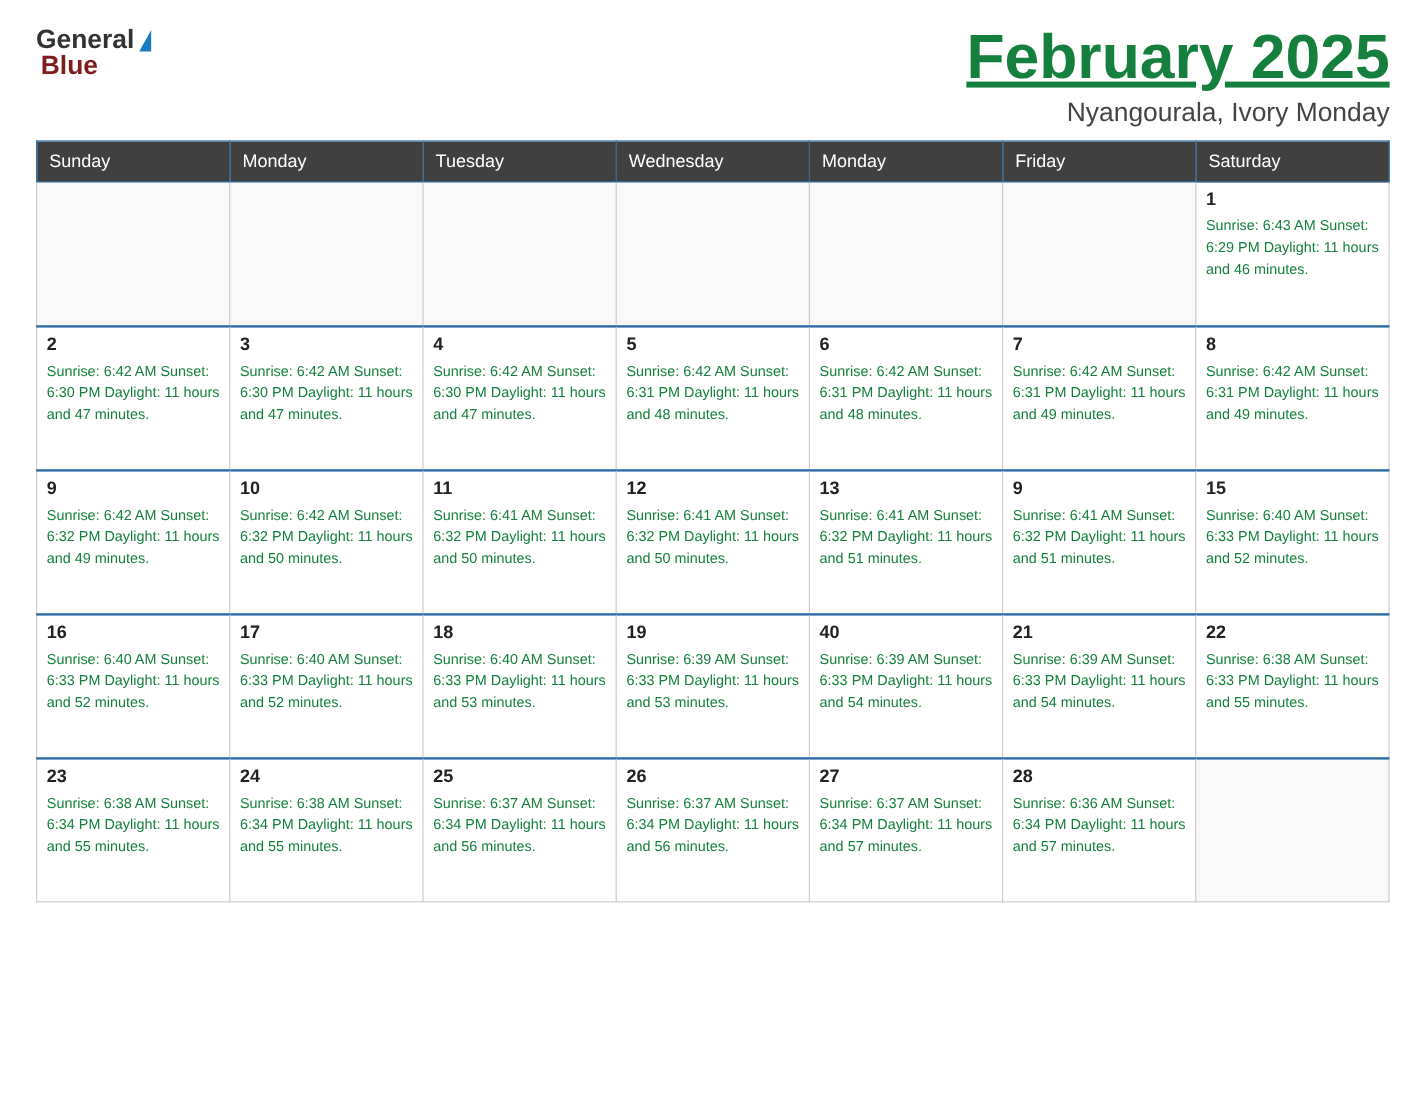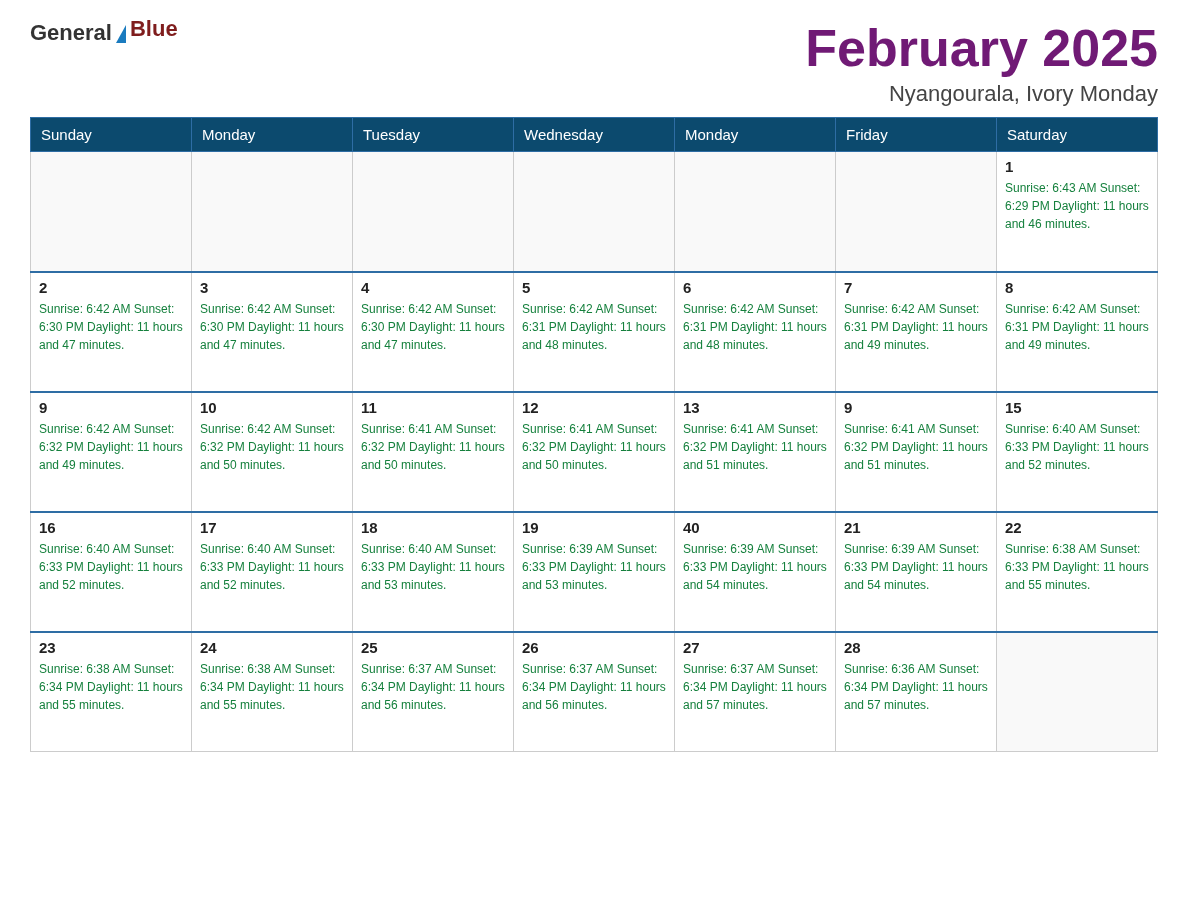--- a/index.html
+++ b/index.html
@@ -11,21 +11,21 @@
       min-height: 918px;
     }
     .header {
       display: flex;
       justify-content: space-between;
       align-items: flex-start;
       margin-bottom: 10px;
     }
     .logo {
       display: flex;
-      flex-direction: row;
+      flex-direction: column;
       align-items: flex-start;
     }
     .logo-top {
       display: flex;
       align-items: center;
       gap: 2px;
     }
     .logo-general {
       font-size: 22px;
       font-weight: bold;
@@ -46,35 +46,36 @@
       color: #7f1d1d;
       margin-top: -4px;
       margin-left: 4px;
     }
     .title-block {
       text-align: right;
     }
     .month-title {
       font-size: 52px;
       font-weight: bold;
-      color: #701a75;
+      color: #15803d;
       line-height: 1.1;
+      text-decoration: underline;
     }
     .location-title {
       font-size: 22px;
       color: #444;
       margin-top: 4px;
     }
     .calendar-table {
       width: 100%;
       border-collapse: collapse;
       margin-top: 10px;
     }
     .calendar-table th {
-      background-color: #0c4a6e;
+      background-color: #404040;
       color: #fff;
       padding: 8px 10px;
       font-size: 15px;
       font-weight: normal;
       text-align: left;
       border: 1px solid #2e6da4;
     }
     .calendar-table td {
       vertical-align: top;
       border: 1px solid #ccc;

